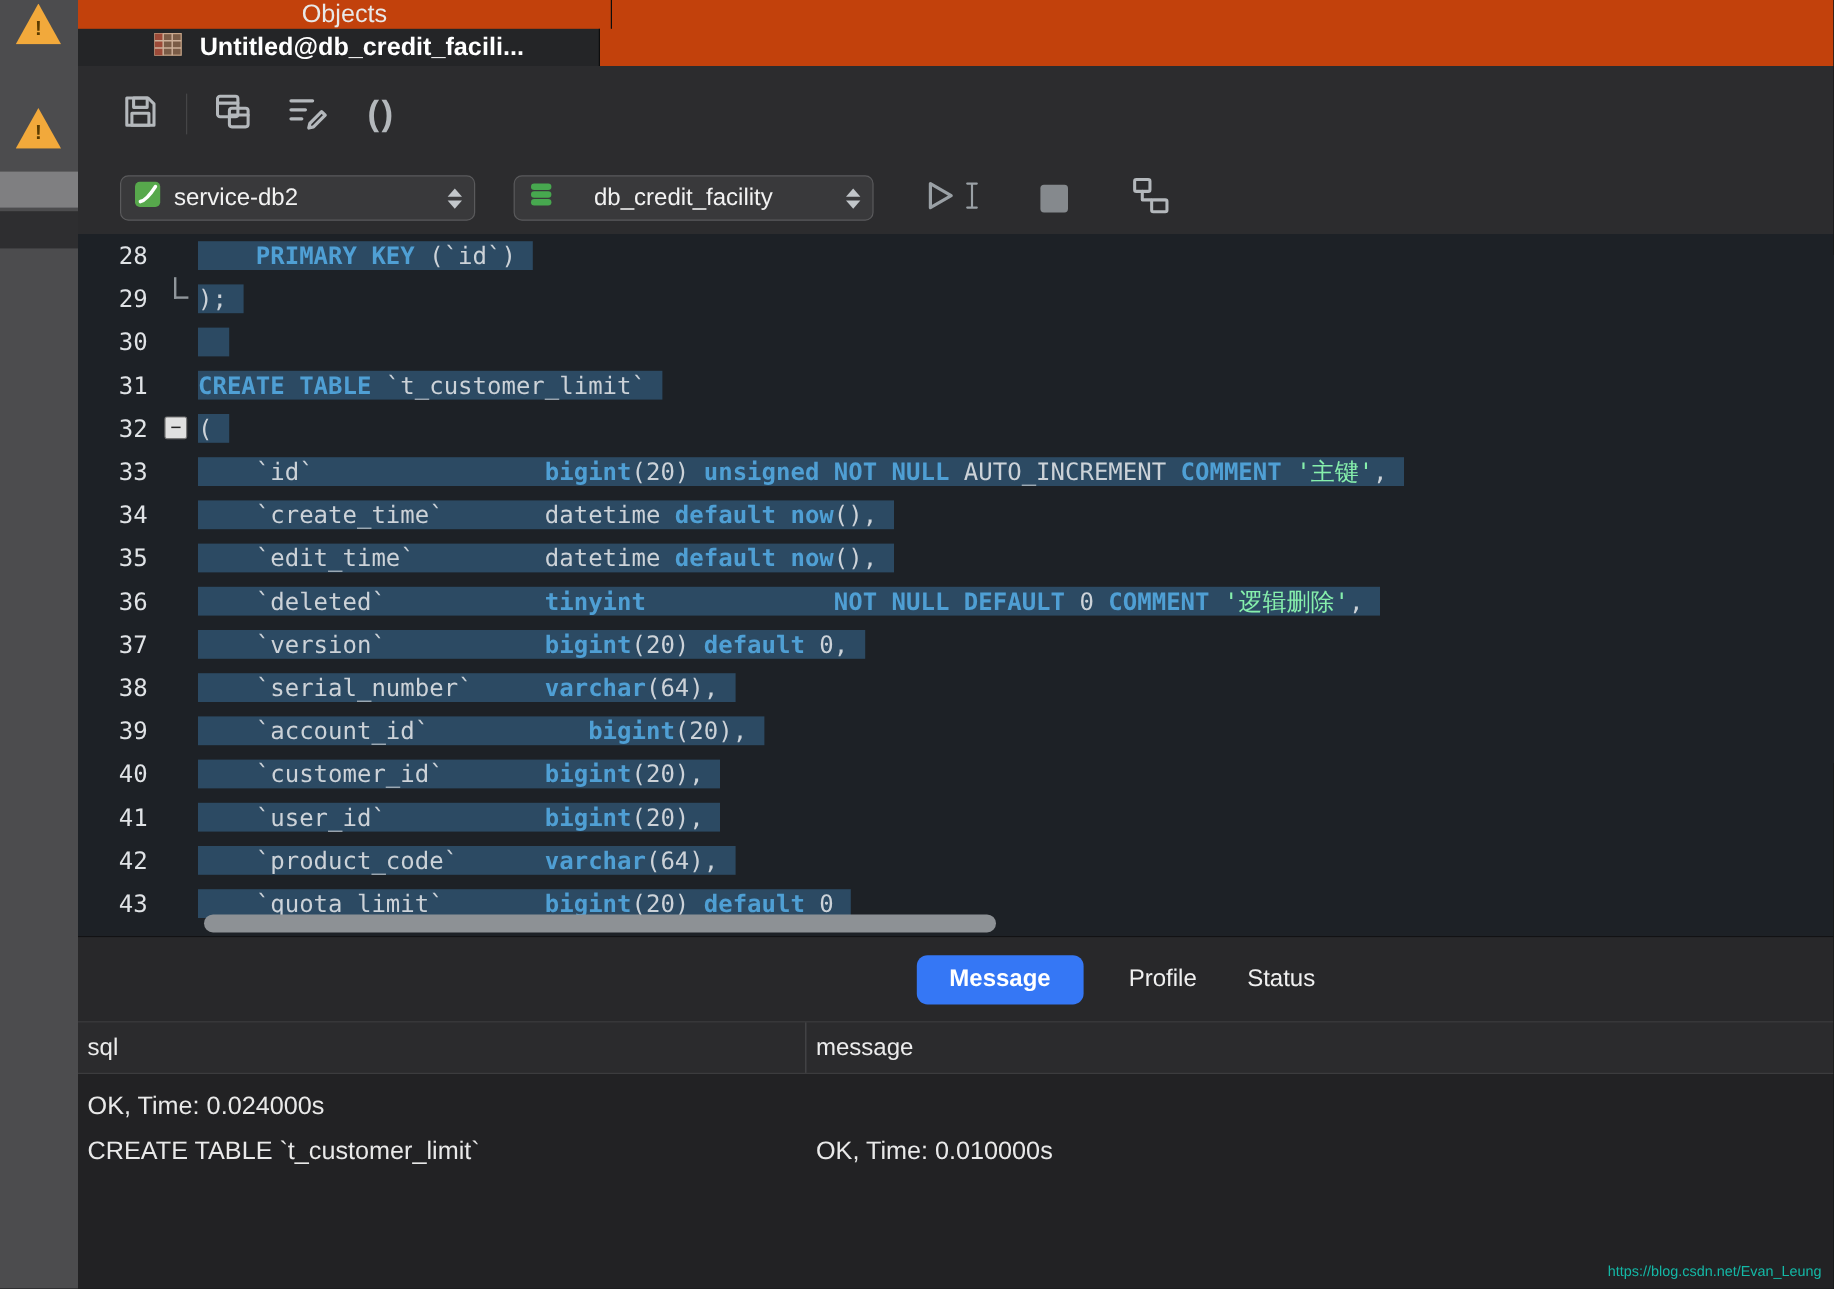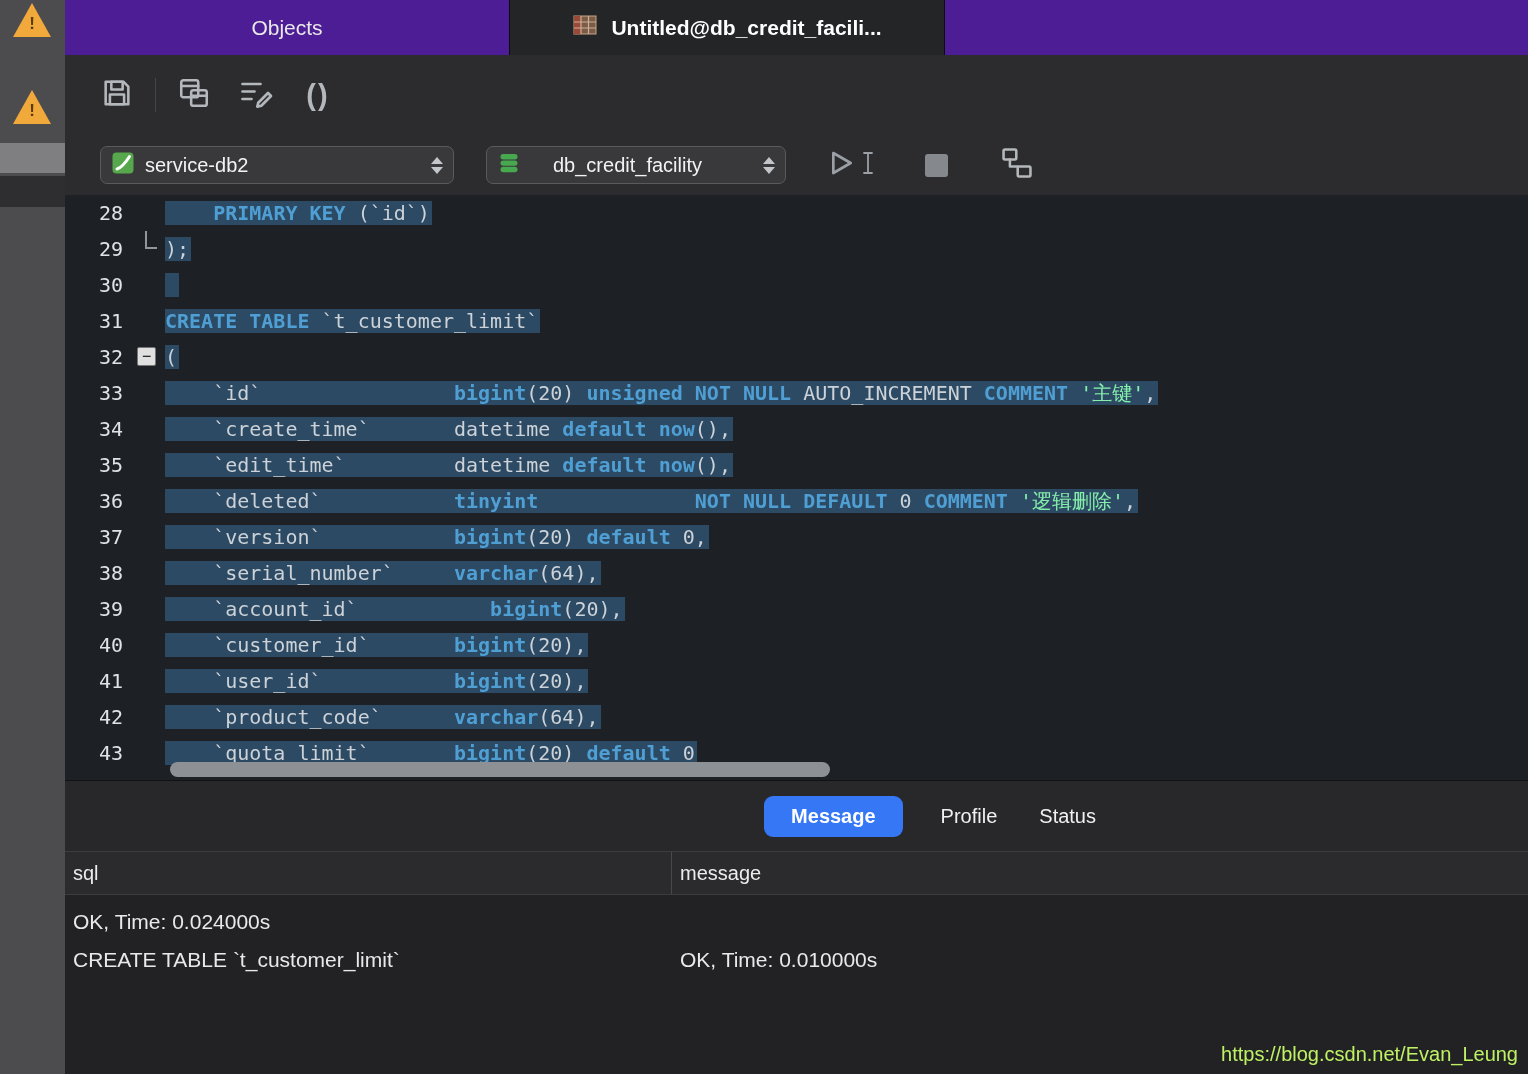--- a/index.html
+++ b/index.html
@@ -14,41 +14,41 @@
   .warn { position:absolute; left:13px; width:38px; height:34px; }
   .warn-1 { top:3px; } .warn-2 { top:90px; }
   .warn .tri { width:38px; height:34px; background:#f2a93b; clip-path:polygon(50% 0,100% 100%,0 100%); }
   .warn .bang { position:absolute; left:0; top:11px; width:100%; text-align:center; color:#5b3c00;
                 font-weight:bold; font-size:17px; }
 
   
   .main { position:absolute; left:65px; top:0; width:1463px; height:100%; }
 
   
-  .tabbar { display:flex; height:55px; background:#4c1d95; }
+  .tabbar { display:flex; height:55px; background:#c2410c;flex-direction:column; }
   .tab { display:flex; align-items:center; justify-content:center; height:100%; color:#e8e8e8; font-size:21px; }
   .tab-objects { width:445px; border-right:1px solid #0d0d0d; }
   .tab-active { width:435px; background:#242527; gap:13px; font-weight:bold; color:#fff;
                 border-right:1px solid #0d0d0d; }
   .tabbar .spacer { flex:1; }
 
   
   .toolbar { position:absolute; top:55px; left:0; width:100%; height:80px; background:#2c2c2e;
              display:flex; align-items:center; padding-left:30px; }
   .tbtn { width:44px; height:44px; display:flex; align-items:center; justify-content:center; border-radius:6px; }
   .tb-sep { width:1px; height:34px; background:#454547; margin:0 16px; }
   .tbtn + .tbtn { margin-left:18px; }
   .braces { color:#b4b8bc; font-size:29px; font-weight:bold; letter-spacing:2px; }
 
   
   .connbar { position:absolute; top:135px; left:0; width:100%; height:60px; background:#2c2c2e;
              display:flex; align-items:center; padding-left:35px; }
   .dropdown { height:38px; border:1px solid #5a5a5c; background:#39393b; border-radius:7px;
               display:flex; align-items:center; padding:0 10px; gap:10px; color:#f2f2f2; font-size:20px; }
-  .dd-conn { width:354px;align-items:center; }
+  .dd-conn { width:296px;align-items:center; }
   .dd-db   { width:300px; margin-left:32px;gap:32px; }
   .dd-label { flex:1; white-space:nowrap; overflow:hidden; }
   .chev { display:flex; flex-direction:column; gap:3px; align-items:center; }
   .chev i { display:block; width:0; height:0; border-left:6px solid transparent; border-right:6px solid transparent; }
   .chev .up { border-bottom:7px solid #c2c6ca; }
   .chev .dn { border-top:7px solid #c2c6ca; }
   .runbtn { margin-left:38px; display:flex; align-items:center; gap:5px; }
   .stopbtn { margin-left:50px; width:23px; height:23px; background:#85898d; border-radius:3px; }
   .explainbtn { margin-left:52px; }
 
@@ -57,21 +57,21 @@
             font-family:"DejaVu Sans Mono","Liberation Mono",monospace; }
   .code-line { display:flex; height:36px; line-height:36px; font-size:20px; }
   .gutter { width:70px; flex:none; text-align:right; padding-right:12px; color:#e0e3e6; }
   .fold { width:30px; flex:none; position:relative; }
   .fold-box { position:absolute; left:2px; top:8px; width:19px; height:19px; background:#e0e0e0;
               border:1px solid #777; border-radius:2px; color:#222; font-size:15px; line-height:16px;
               text-align:center; }
   .fold-end { position:absolute; left:10px; top:0; width:12px; height:18px;
               border-left:2px solid #9096 9b; border-left:2px solid #90969b; border-bottom:2px solid #90969b; }
   .code { white-space:pre; color:#ccd2d8; }
-  .sel { background:#2c4a63; padding-right:2px; }
+  .sel { background:#2c4a63; padding-right:14px; }
   .tok-p { color:#ccd2d8; }
   .tok-k { color:#4f9fd4; font-weight:bold; }
   .tok-s { color:#86efac; }
   .hscroll { position:absolute; left:0; top:566px; width:100%; height:17px; }
   .hthumb { position:absolute; left:105px; top:1px; width:660px; height:15px; background:#8d9195; border-radius:8px; }
 
   
   .results { position:absolute; top:780px; left:0; width:100%; height:294px; background:#222224;
              border-top:1px solid #121214; }
   .res-tabs { height:70px; display:flex; align-items:center; justify-content:flex-end;
@@ -80,21 +80,21 @@
   .res-tab-active { background:#3577f5; color:#fff; border-radius:9px; padding:9px 27px; font-weight:bold; }
   .grid-header { height:44px; display:flex; align-items:center; background:#2b2b2d;
                  border-top:1px solid #3c3c3e; border-bottom:1px solid #3c3c3e;
                  color:#ececec; font-size:20px; }
   .col-sql { width:607px; height:100%; display:flex; align-items:center; padding-left:8px;
              border-right:1px solid #49494b; }
   .col-msg { flex:1; height:100%; display:flex; align-items:center; padding-left:8px; }
   .grid-body { padding-top:8px; }
   .grid-row { height:38px; display:flex; align-items:center; color:#e9e9e9; font-size:21px; }
   .grid-row .col-sql { border-right:none; }
-  .watermark { position:absolute; right:10px; bottom:8px; color:#bef264; font-size:20px; }
+  .watermark { position:absolute; right:10px; bottom:8px; color:#14b8a6; font-size:12px; }
 
   svg.icon { stroke:#b4b8bc; fill:none; stroke-width:1.8; stroke-linecap:round; stroke-linejoin:round; }
 </style>
 </head>
 <body>
 
 <div class="app">
 
   <div class="left-strip">
     <div class="strip-light"></div>

